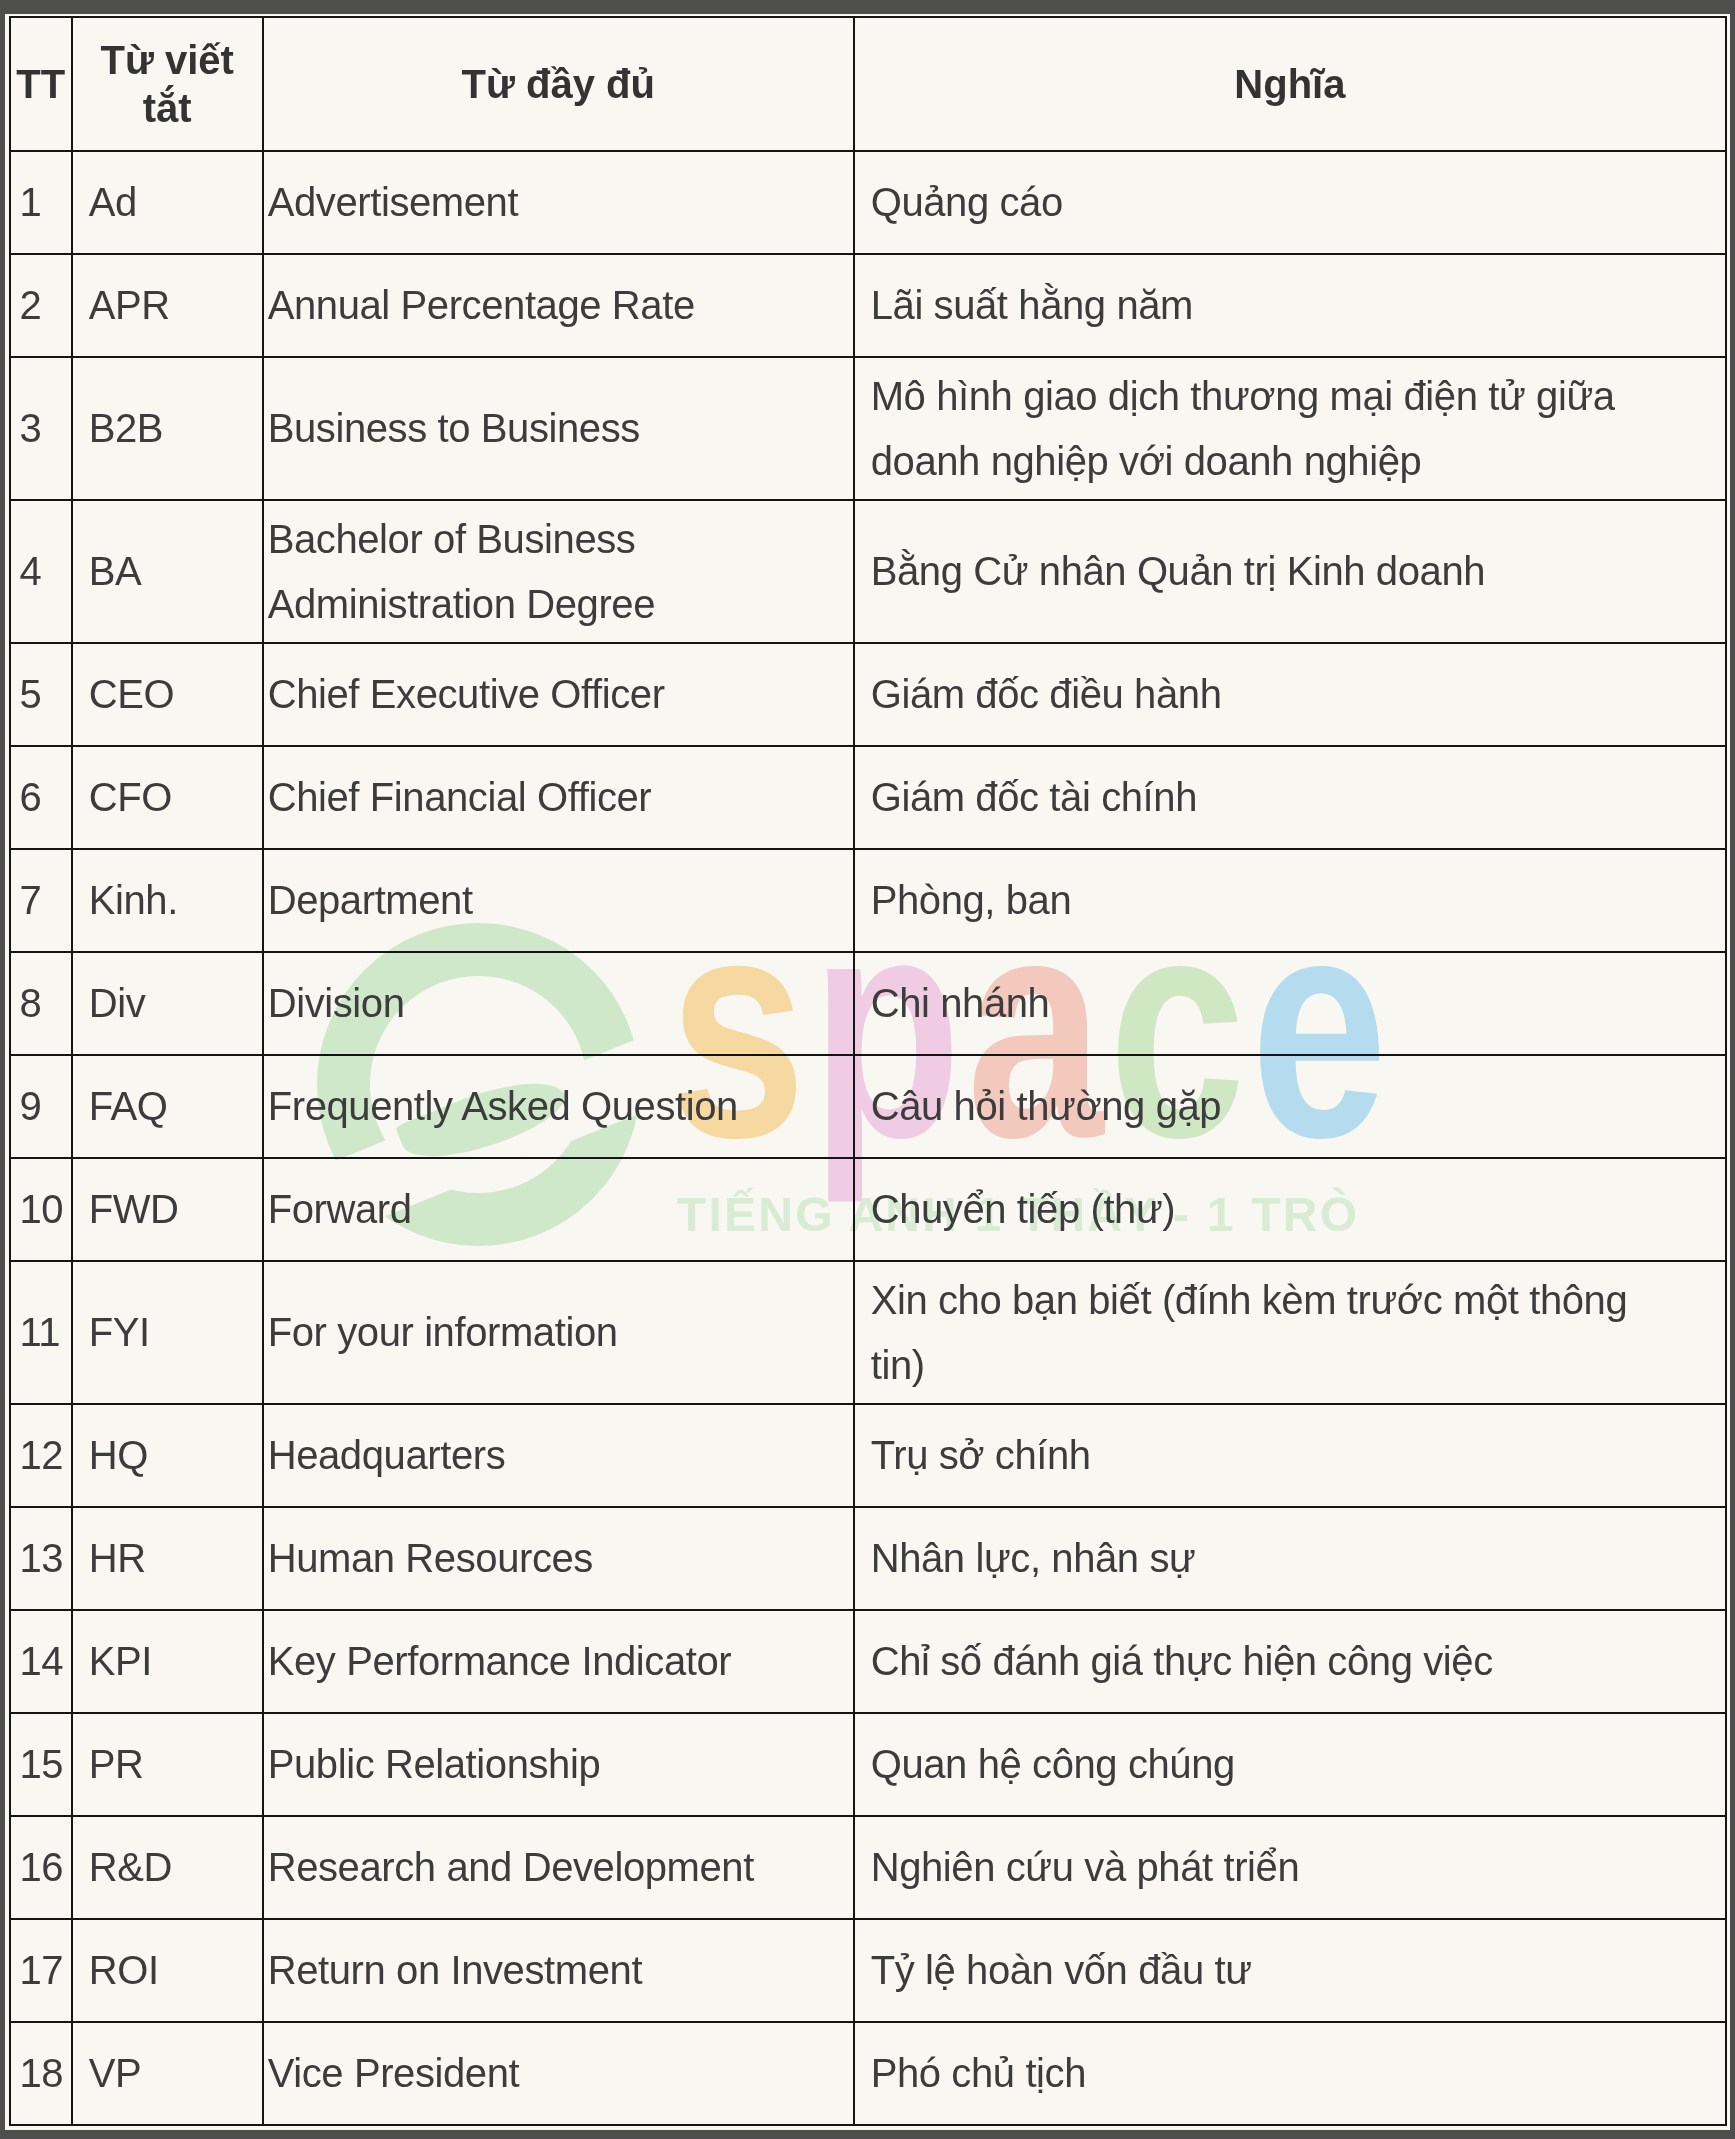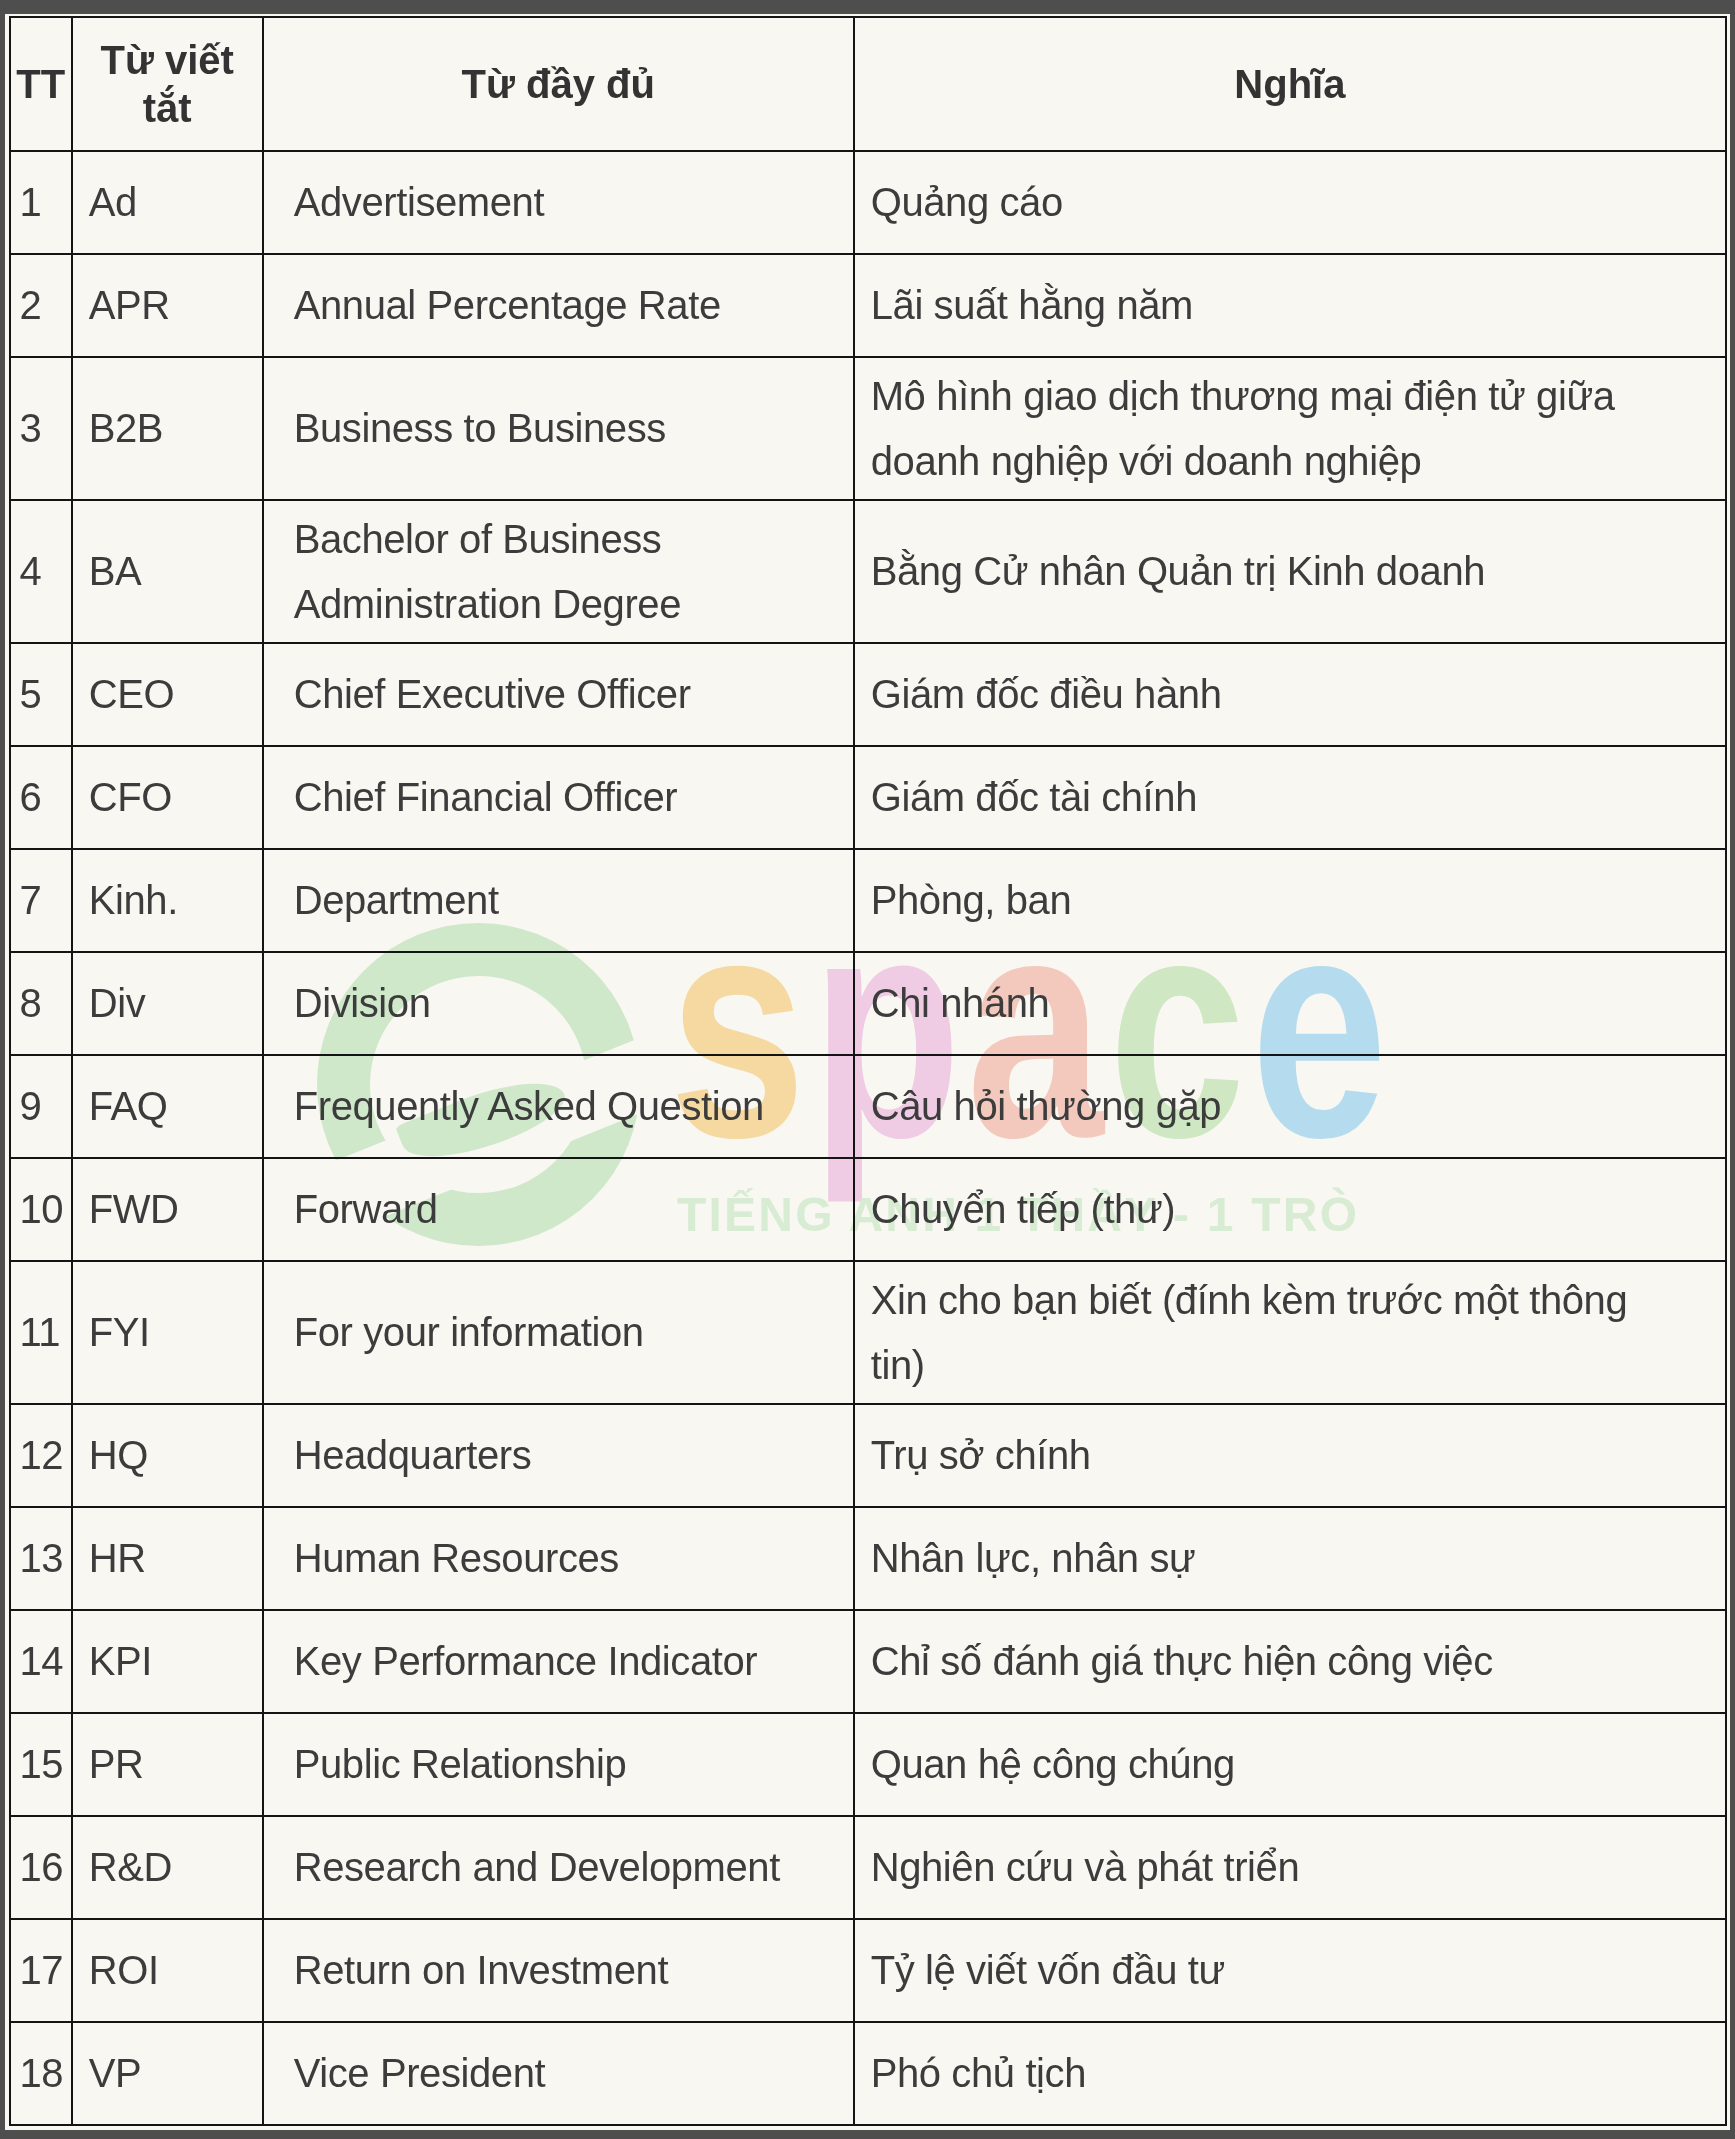--- a/index.html
+++ b/index.html
@@ -103,21 +103,21 @@
     color:#333333;
   }
   td{
     font-size:40px;
     letter-spacing:-0.4px;
     line-height:65px;
     color:var(--text);
   }
   td.c1{padding-left:8.8px;}
   td.c2{padding-left:16px;}
-  td.c3{padding-left:30px;}
+  td.c3{padding-left:4px;}
   td.c4{padding-left:16px;}
 </style>
 </head>
 <body>
 
 <div class="frame">
 
   <div class="watermark">
     <div class="wm-logo" style="border-color: rgb(207, 232, 202);">
       <div class="wm-logo-swoosh"></div>
@@ -240,21 +240,21 @@
       <tr>
         <td class="c1">16</td>
         <td class="c2">R&amp;D</td>
         <td class="c3">Research and Development</td>
         <td class="c4">Nghiên cứu và phát triển</td>
       </tr>
       <tr>
         <td class="c1">17</td>
         <td class="c2">ROI</td>
         <td class="c3">Return on Investment</td>
-        <td class="c4">Tỷ lệ viết vốn đầu tư</td>
+        <td class="c4">Tỷ lệ hoàn vốn đầu tư</td>
       </tr>
       <tr>
         <td class="c1">18</td>
         <td class="c2">VP</td>
         <td class="c3">Vice President</td>
         <td class="c4">Phó chủ tịch</td>
       </tr>
     </tbody>
   </table>
 </div>

